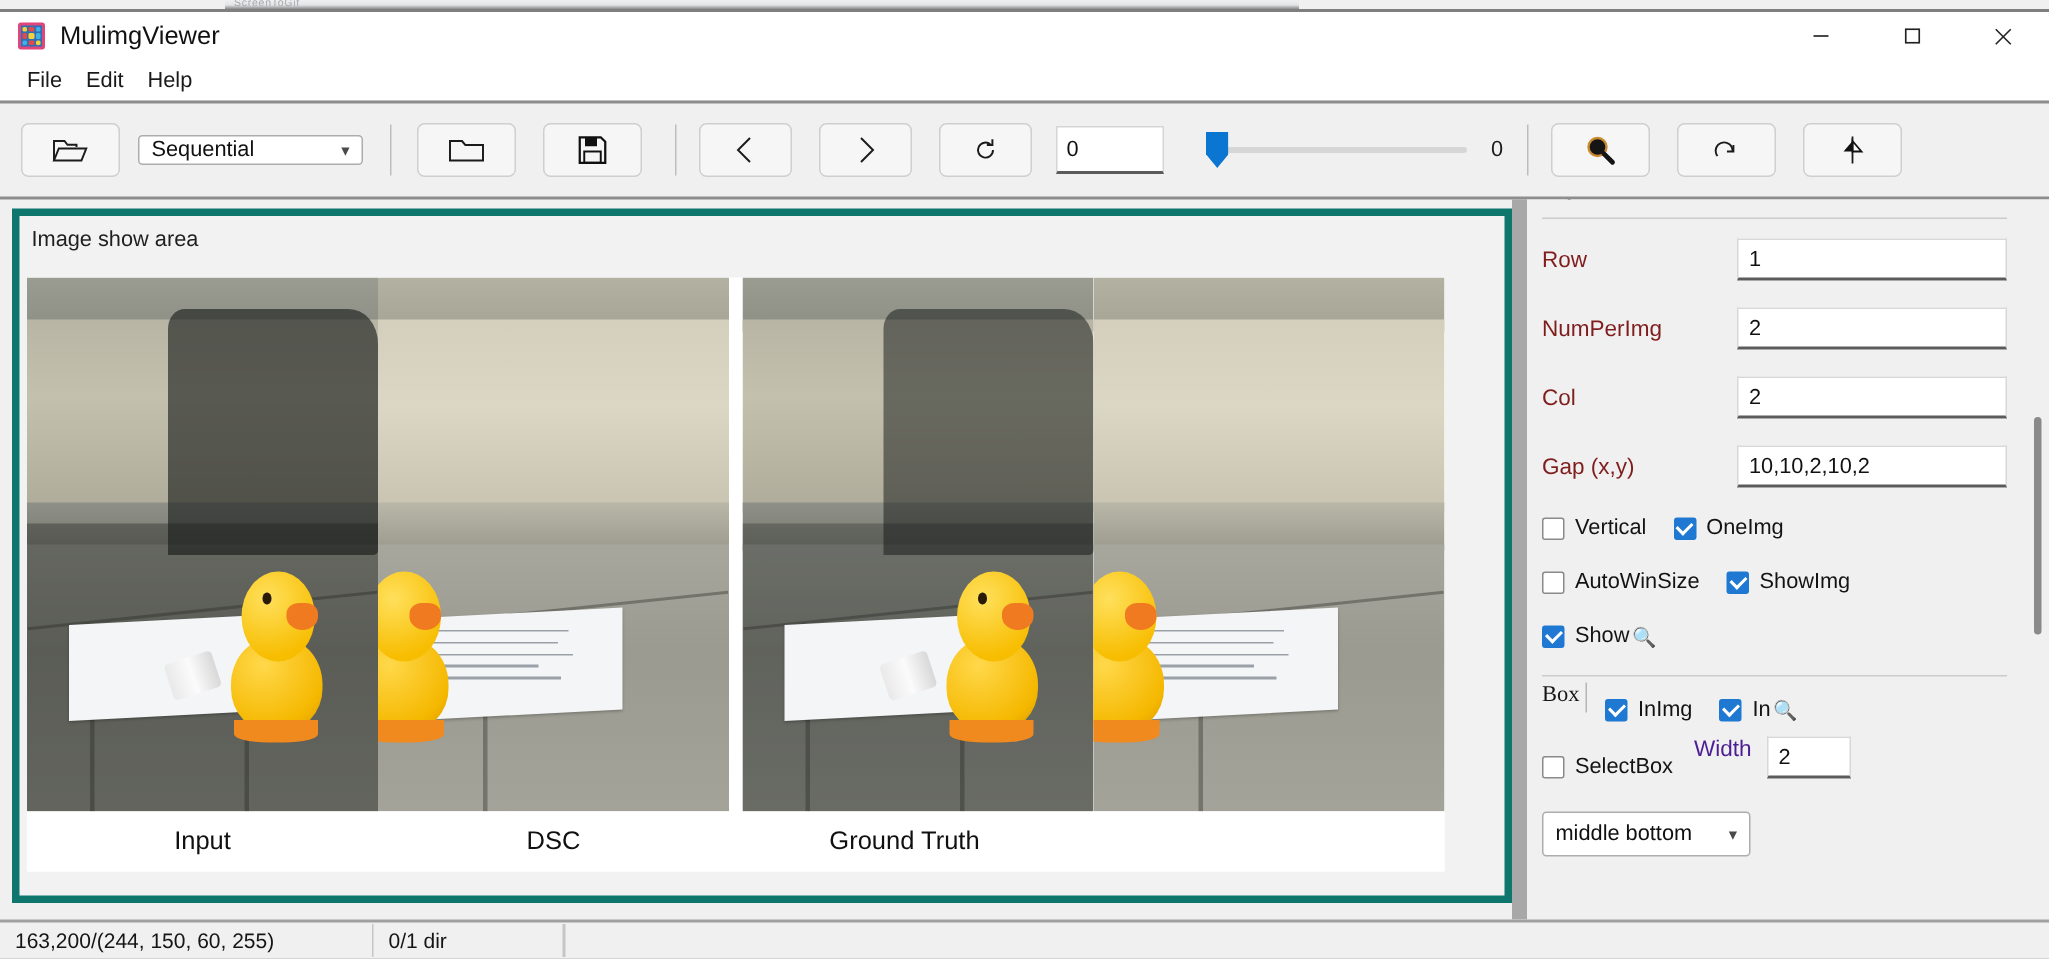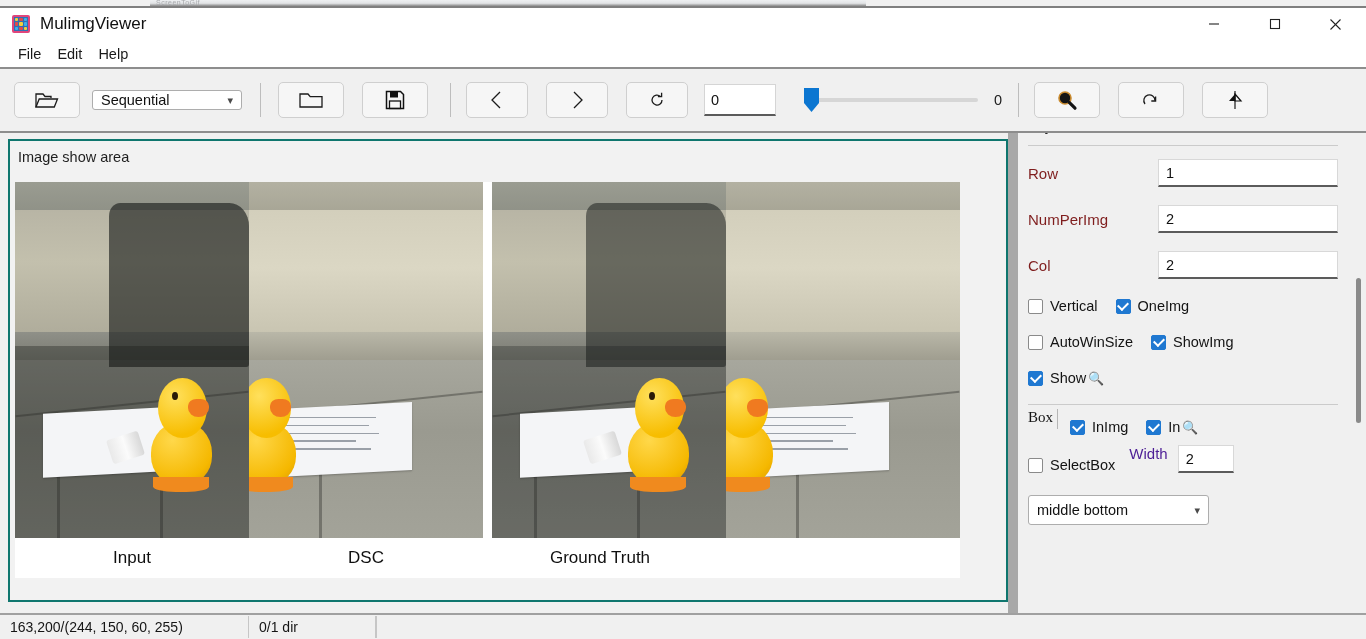--- a/index.html
+++ b/index.html
@@ -106,21 +106,21 @@
   .slider-handle {
     position: absolute; left: 8px; top: 3px; width: 15px; height: 24px;
     background: #0b76d1;
     clip-path: polygon(0 0, 100% 0, 100% 62%, 50% 100%, 0 62%);
   }
   .slider-val { font-size: 14.5px; color: #1b1b1b; margin-left: 16px; }
 
   
   .showarea {
     position: absolute; left: 8px; top: 139px; width: 1000px; height: 463px;
-    background: #f2f2f2; border: 2px solid #0f766e;
+    background: #f2f2f2; border: 5px solid #0f766e;
   }
   .showarea-label {
     position: absolute; left: 8px; top: 8px; font-size: 14.5px; color: #1f1f1f;
   }
   .canvas {
     position: absolute; left: 5px; top: 41px; width: 945px; height: 396px;
     background: #ffffff;
   }
   .imgrow { position: absolute; left: 0; top: 0; width: 945px; height: 356px; display: flex; }
   .imgcell { position: relative; height: 356px; overflow: hidden; }
@@ -211,21 +211,21 @@
   .vsep { width:1px; height:20px; background:#b6b6b6; margin: 0 12px 0 4px; }
   .boxlbl { font-size: 15px; color:#151515; font-family:"Liberation Serif", serif; }
   .smallinput {
     width: 56px; height: 28px; background:#fff;
     border: 1px solid #d8d8d8; border-bottom: 2px solid #5b5b5b;
     display:flex; align-items:center; padding: 0 7px;
     font-size: 14.5px; color:#101010;
   }
   .wlabel { font-size: 15px; color:#4c1d95; margin: 0 10px 0 14px; }
   .panel-combo {
-    margin: 10px 0 0 10px; width: 181px; height: 30px; background:#fff;
+    margin: 10px 0 0 10px; width: 139px; height: 30px; background:#fff;
     border:1px solid #adadad; border-radius:3px;
     display:flex; align-items:center; padding: 0 8px;
     font-size: 14.5px; color:#101010;
   }
   .panel-combo .cv { flex:1; }
   .panel-scroll {
     position: absolute; right: 5px; top: 145px; width: 5px; height: 145px;
     background: #8a8a8a; border-radius: 3px;
   }
 
@@ -502,20 +502,26 @@
           </div>
       </div>
 
       <div class="frow">
         <div class="flabel">Col</div>
         <div class="finput">
             <span>2</span>
           </div>
       </div>
 
+      <div class="frow">
+        <div class="flabel">Gap (x,y)</div>
+        <div class="finput">
+            <span>10,10,2,10,2</span>
+          </div>
+      </div>
 
       <div class="crow">
         <div class="cbx">
           <span class="box"></span>
           <span class="cbl">Vertical</span>
         </div>
         <div class="cbx">
           <span class="box on"></span>
           <span class="cbl">OneImg</span>
         </div>

